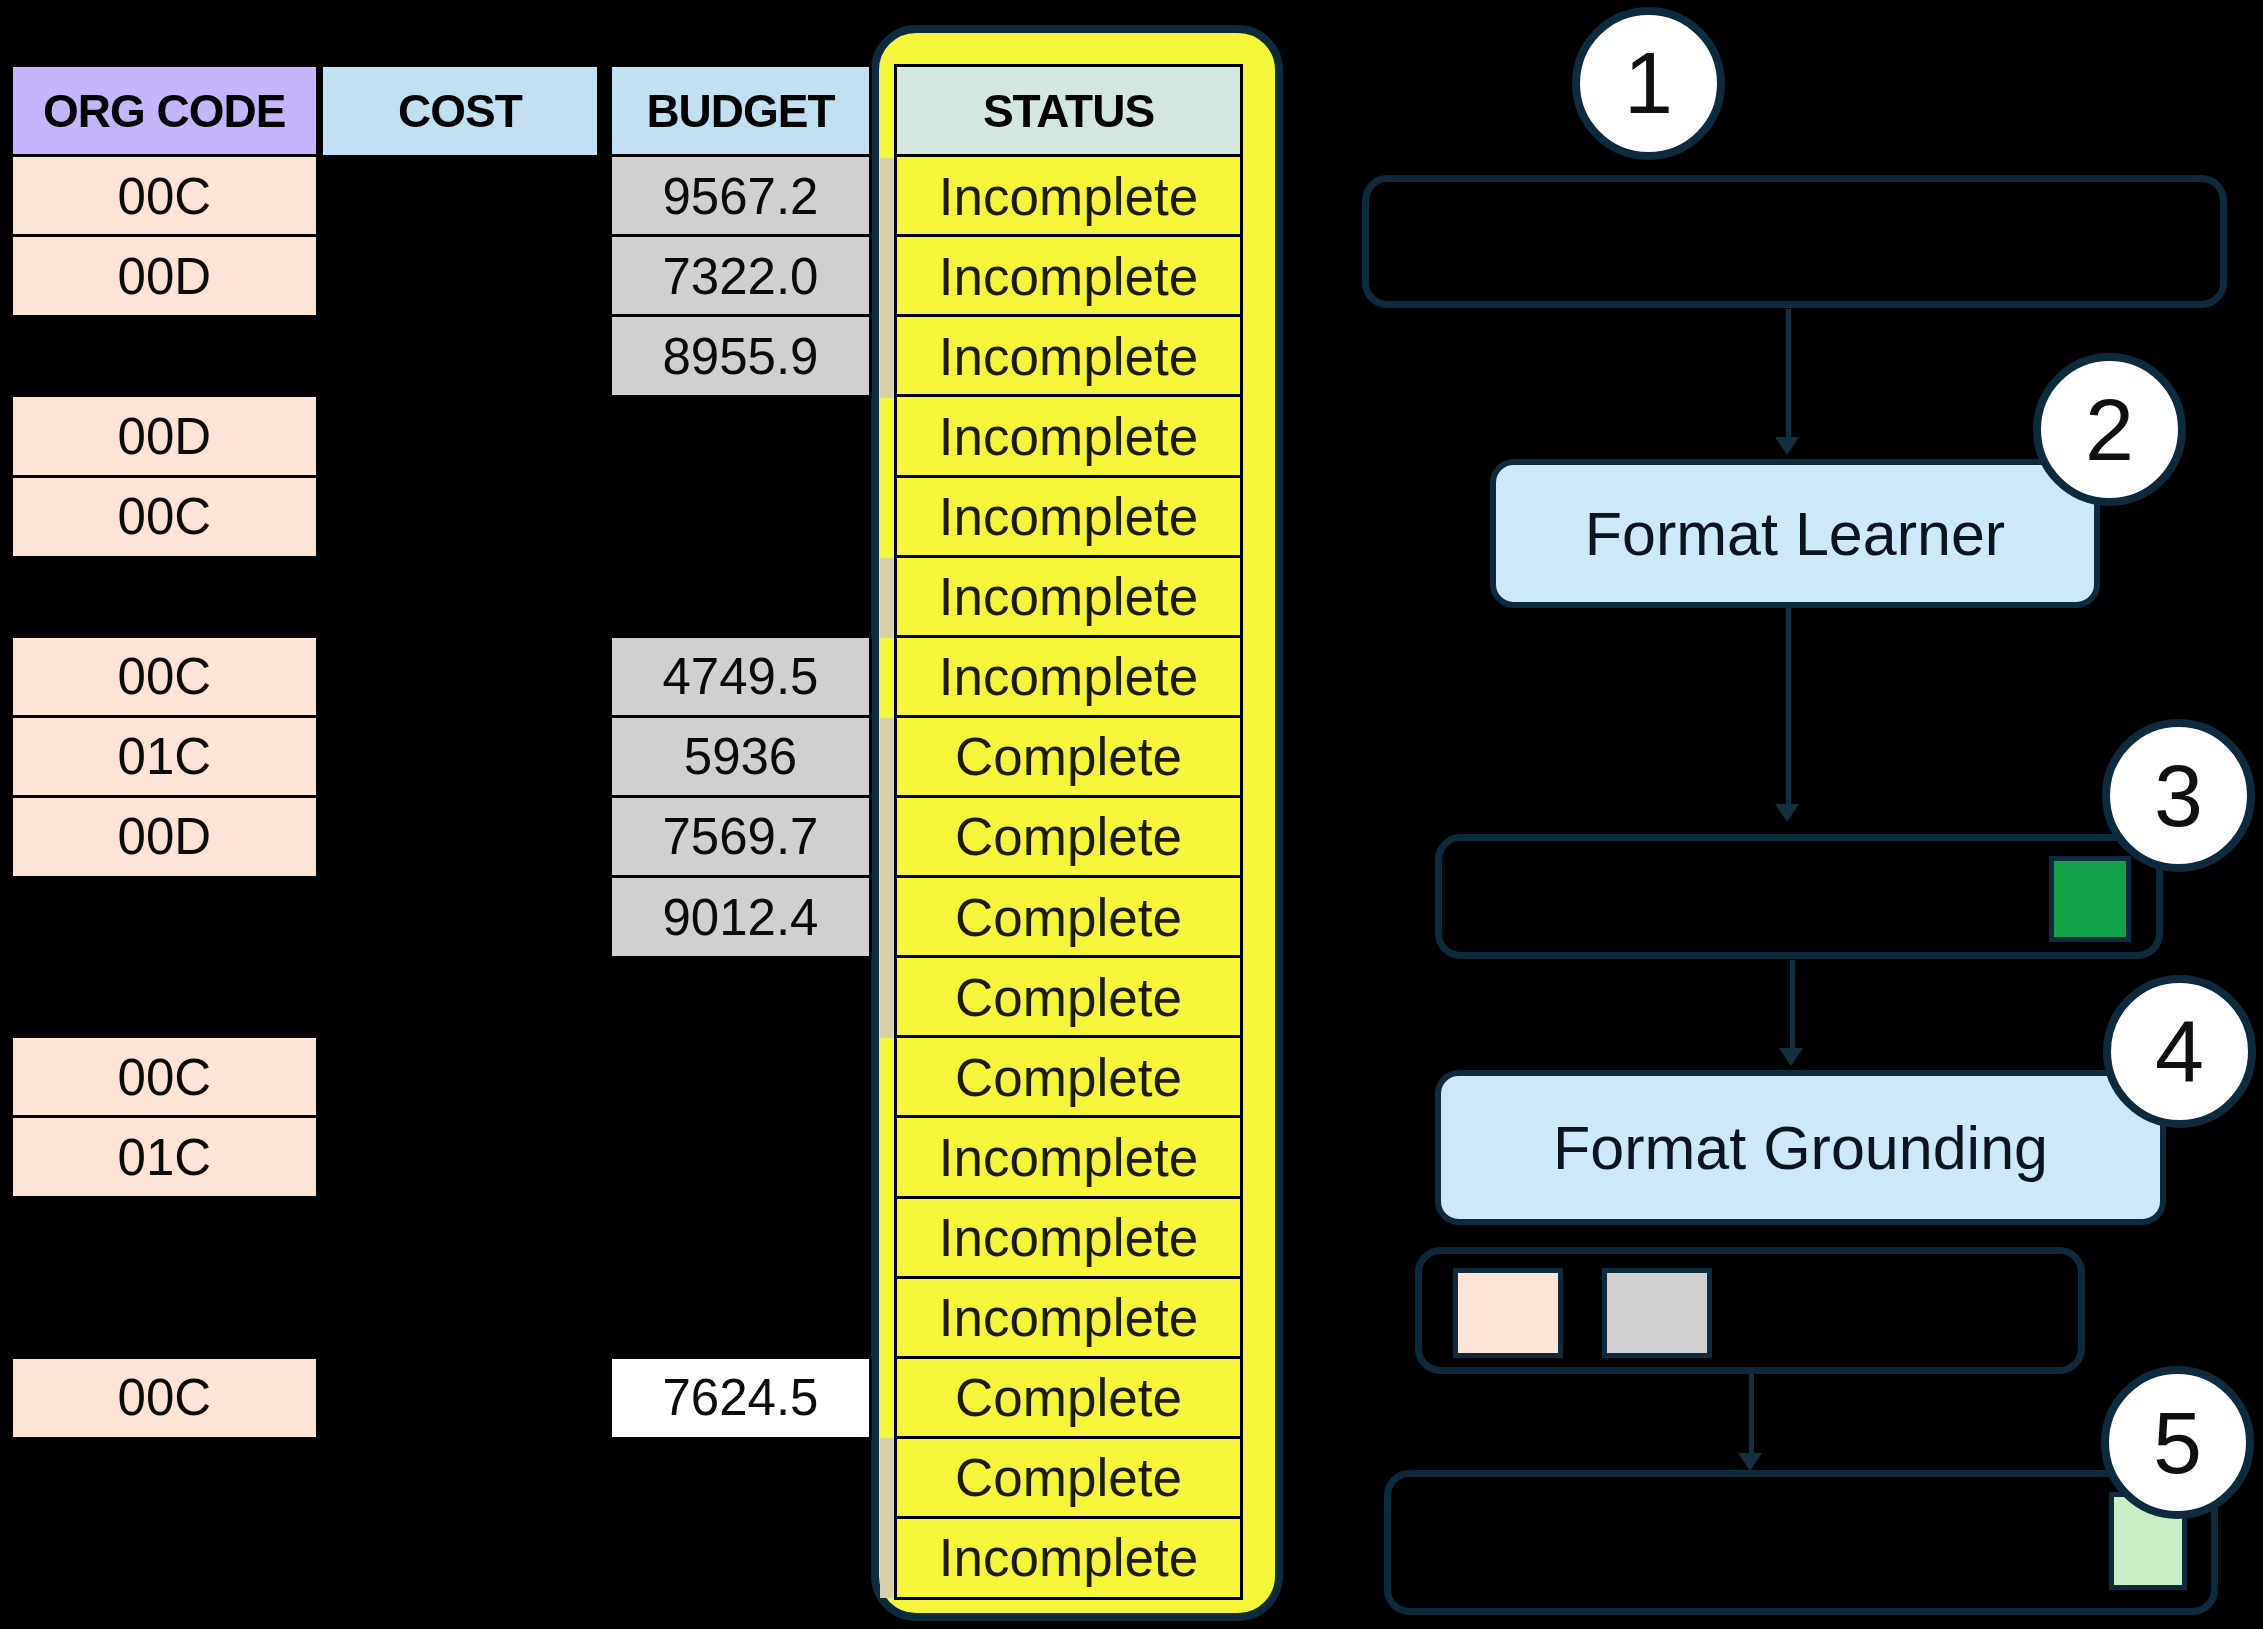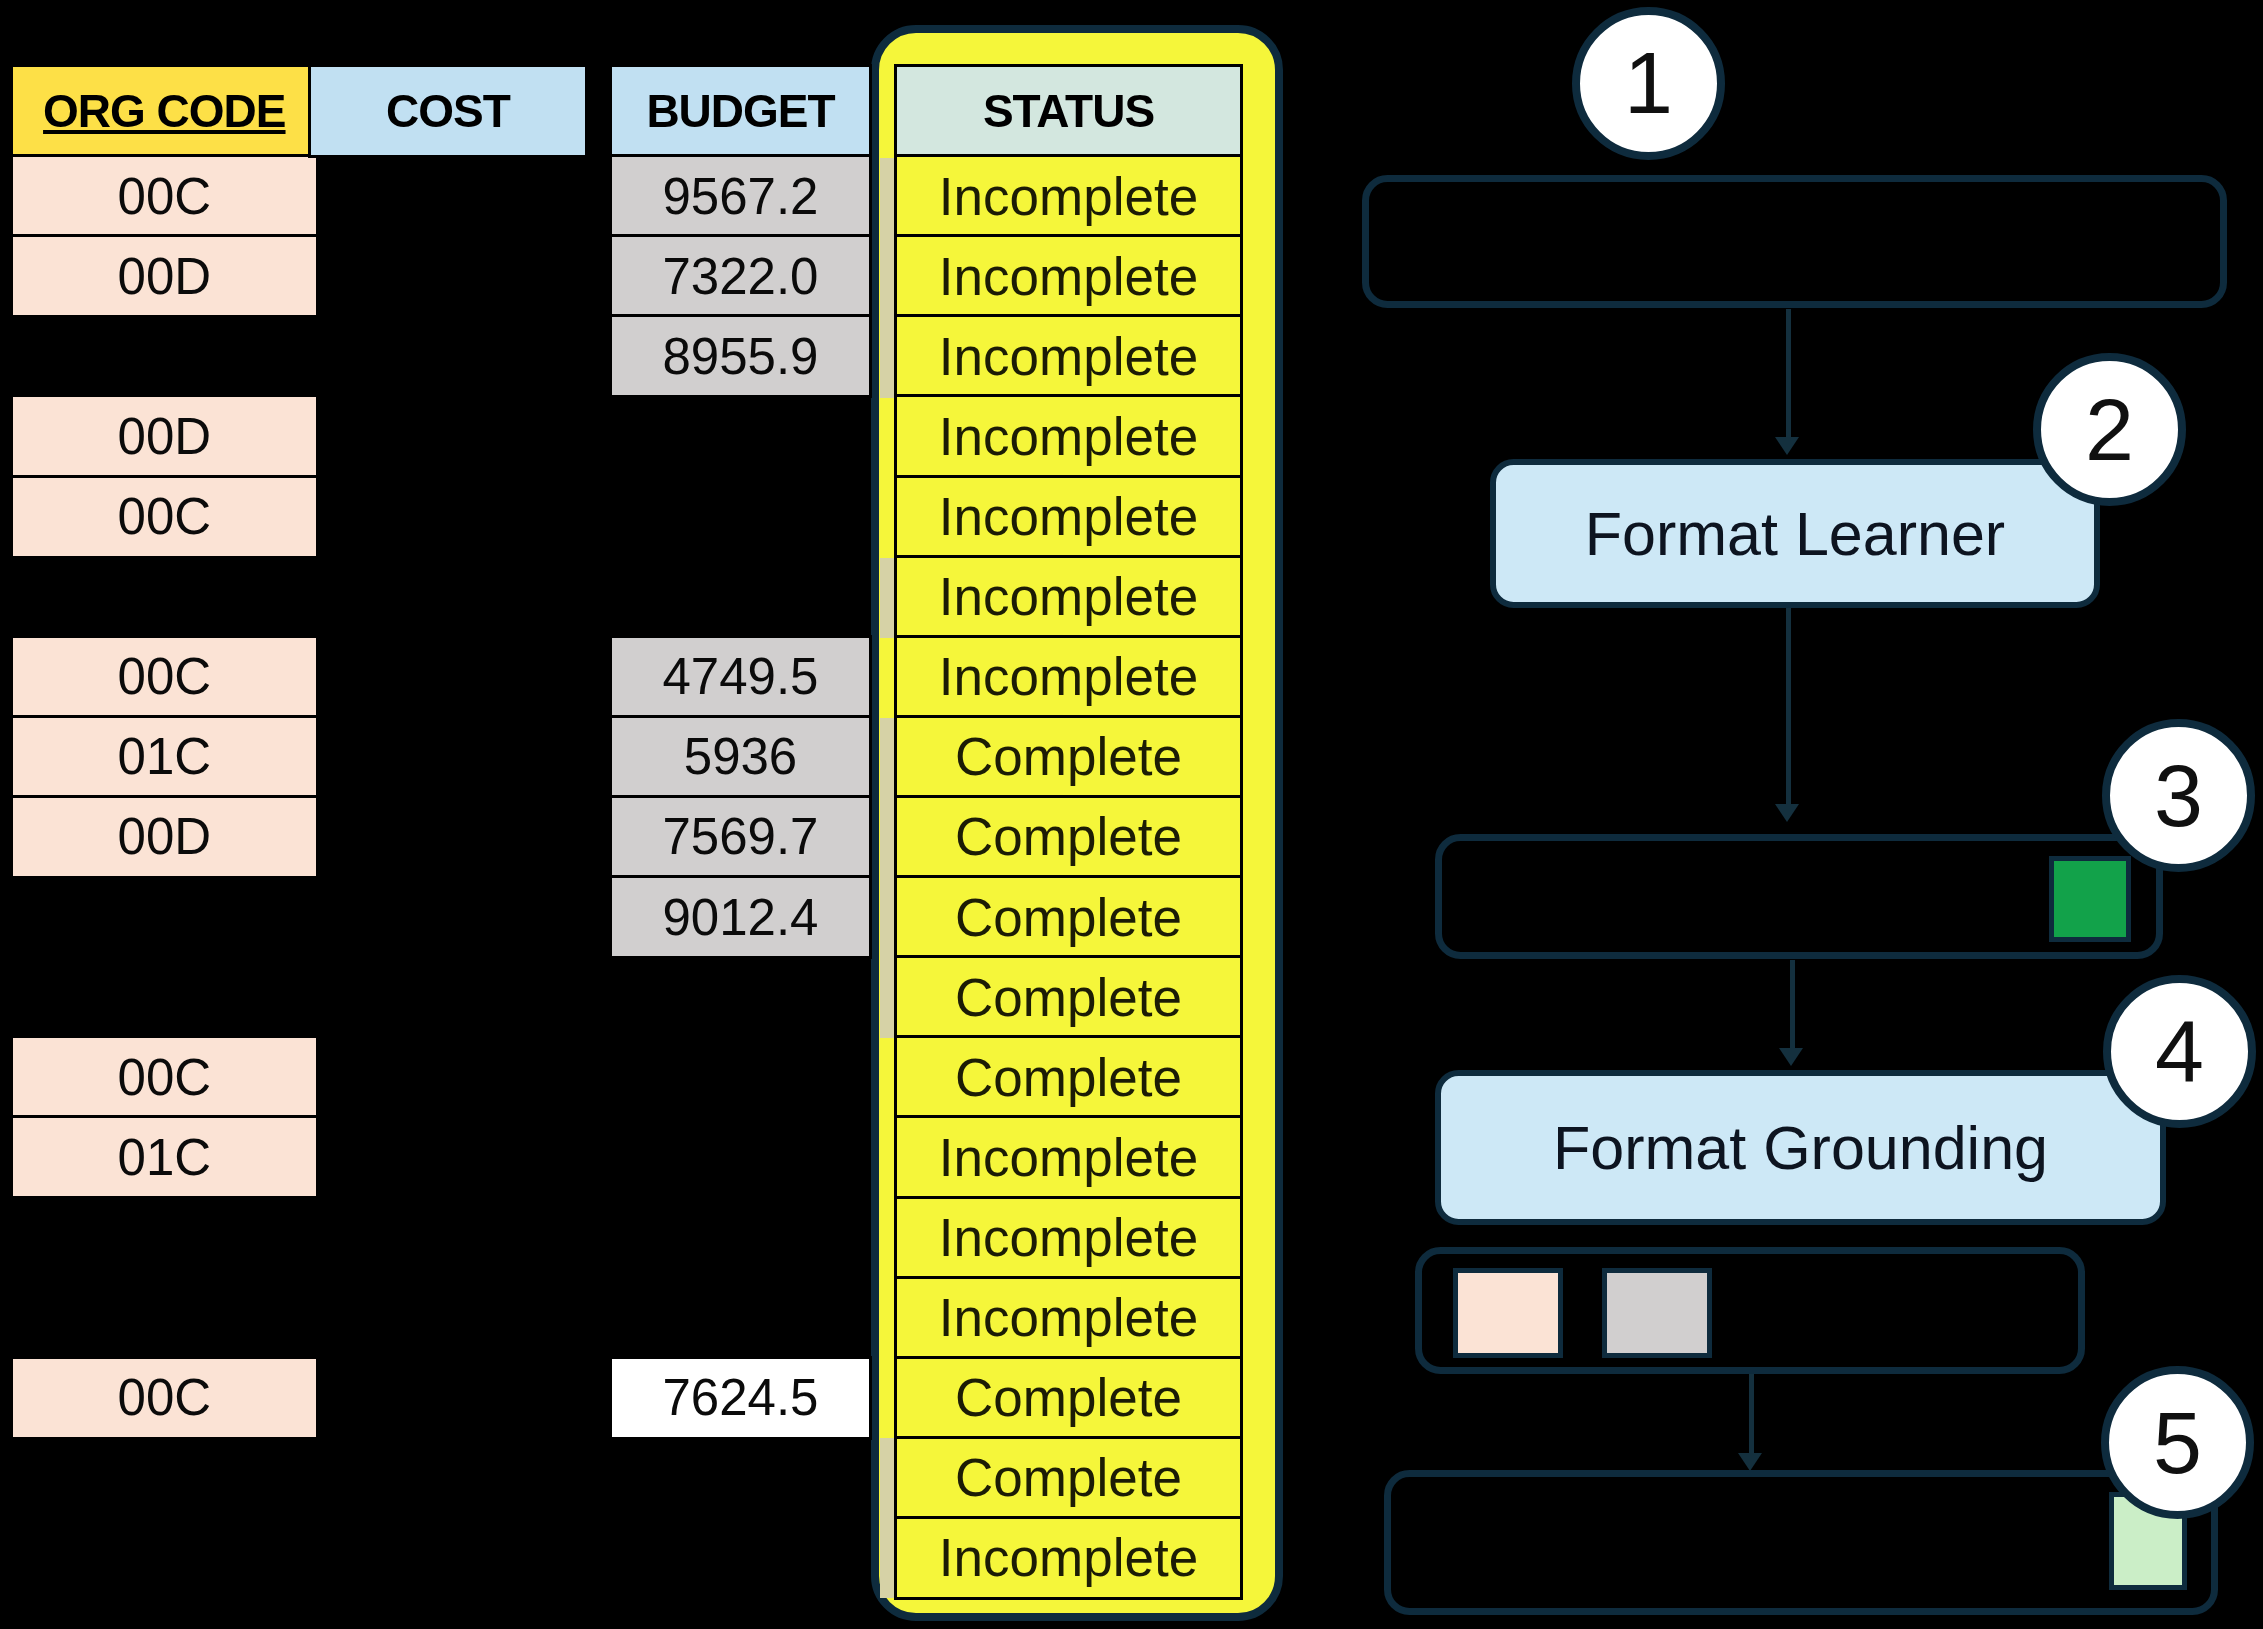--- a/index.html
+++ b/index.html
@@ -58,42 +58,42 @@
       <div class="sliver"></div>
       <div class="sliver"></div>
       <div class="sliver"></div>
       <div class="sliver"></div>
       <div class="sliver"></div>
       <div class="sliver" style="background: rgb(214, 210, 166);"></div>
       <div class="sliver" style="background: rgb(214, 210, 166);"></div>
     </div>
 
   <div class="col" id="org-col" style="left:9.8px;top:64px;width:309px;">
-    <div class="hdr" style="background: #fde047; text-decoration: underline;">ORG CODE</div>
+    <div class="hdr" style="background: #c4b5fd;">ORG CODE</div>
   <div class="cell org" style="background: rgb(251, 227, 213);">00C</div>
       <div class="cell org" style="background: rgb(251, 227, 213);">00D</div>
       <div class="cell org empty"></div>
       <div class="cell org" style="background: rgb(251, 227, 213);">00D</div>
       <div class="cell org" style="background: rgb(251, 227, 213);">00C</div>
       <div class="cell org empty"></div>
       <div class="cell org" style="background: rgb(251, 227, 213);">00C</div>
       <div class="cell org" style="background: rgb(251, 227, 213);">01C</div>
       <div class="cell org" style="background: rgb(251, 227, 213);">00D</div>
       <div class="cell org empty"></div>
       <div class="cell org empty"></div>
       <div class="cell org" style="background: rgb(251, 227, 213);">00C</div>
       <div class="cell org" style="background: rgb(251, 227, 213);">01C</div>
       <div class="cell org empty"></div>
       <div class="cell org empty"></div>
       <div class="cell org" style="background: rgb(251, 227, 213);">00C</div>
       <div class="cell org empty"></div>
       <div class="cell org empty"></div>
     </div>
 
-  <div class="col" id="cost-col" style="left:308px;top:64px;width:280px;">
+  <div class="col" id="cost-col" style="left:320px;top:64px;width:280px;">
     <div class="hdr" style="background: rgb(193, 224, 242);">COST</div>
   </div>
 
   <div class="col" id="budget-col" style="left:609px;top:64px;width:263px;">
     <div class="hdr" style="background: rgb(193, 224, 242);">BUDGET</div>
   <div class="cell budget" style="background: rgb(209, 207, 207);">9567.2</div>
       <div class="cell budget" style="background: rgb(209, 207, 207);">7322.0</div>
       <div class="cell budget" style="background: rgb(209, 207, 207);">8955.9</div>
       <div class="cell budget empty"></div>
       <div class="cell budget empty"></div>

